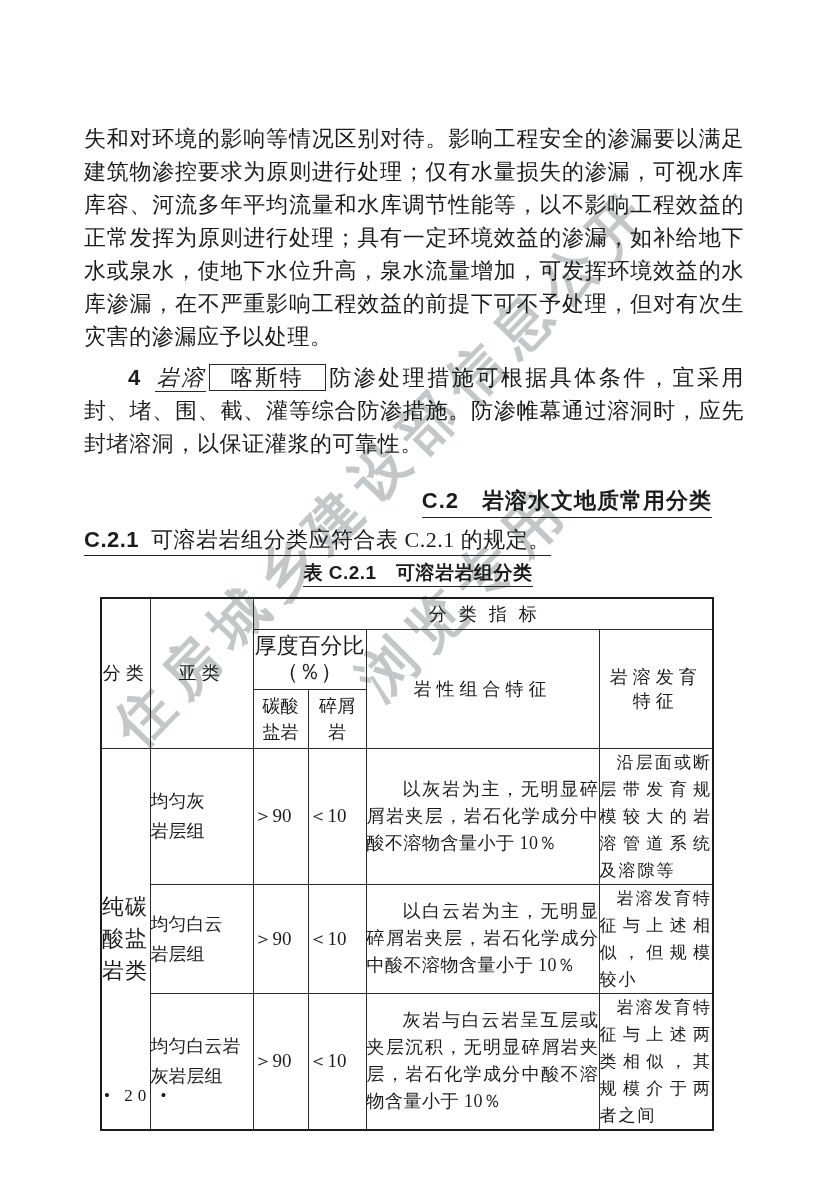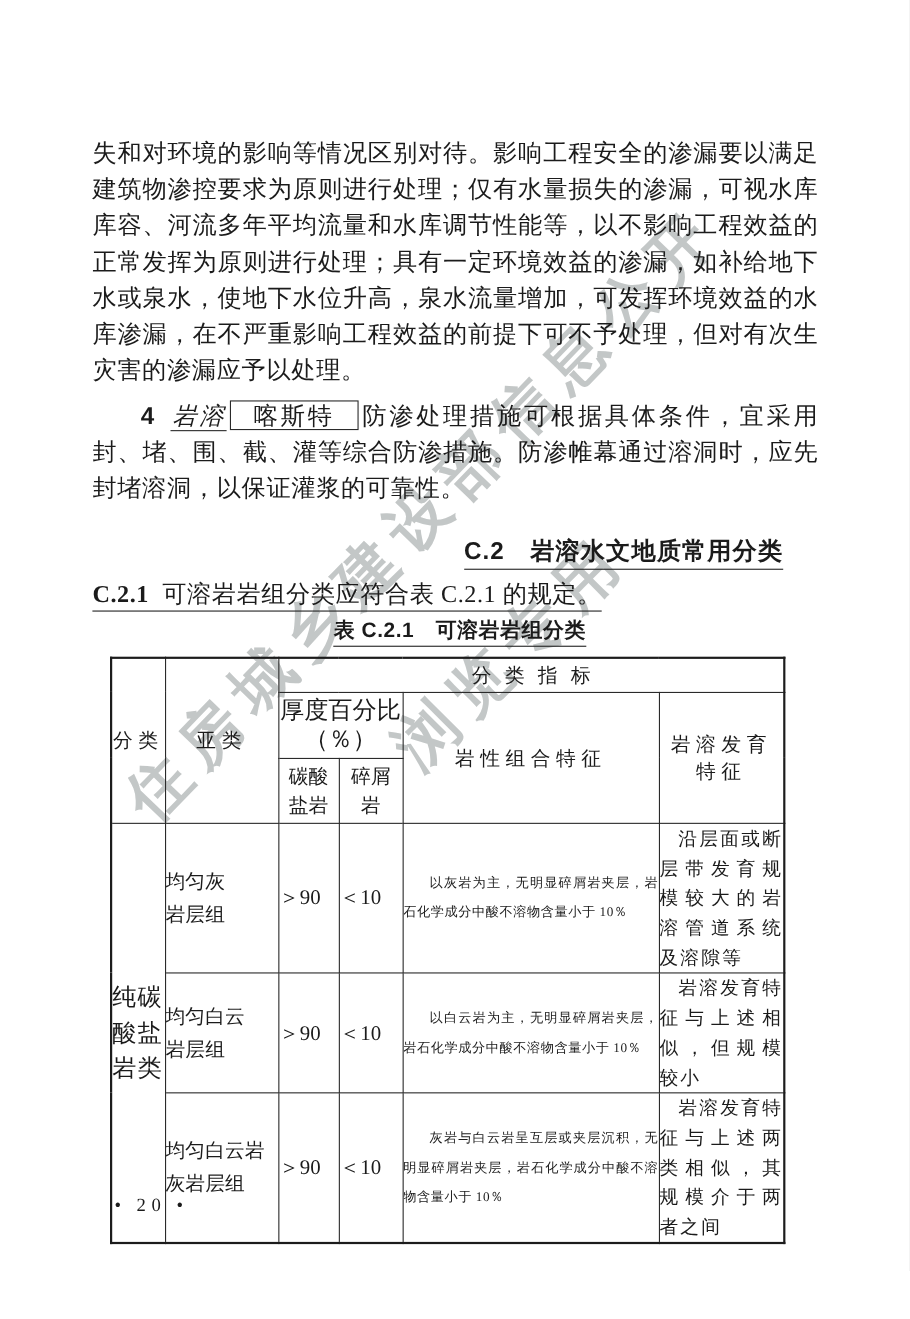--- a/index.html
+++ b/index.html
@@ -50,21 +50,21 @@
     margin:0;text-align:right;
     font-family:"Liberation Sans","DejaVu Sans",sans-serif;
     font-weight:bold;font-size:22px;letter-spacing:1px;
   }
   .sec-head .hl{border-bottom:1.5px solid #222;padding-bottom:4px;}
   .clause{
     position:absolute;left:84px;top:525px;width:660px;margin:0;
     font-size:22px;letter-spacing:.5px;
   }
   .clause .hl{border-bottom:1.5px solid #222;padding-bottom:3px;}
-  .clause-num{font-family:Liberation Serif, serif;font-weight:bold;margin-right:12px;}
+  .clause-num{font-family:Liberation Sans, sans-serif;font-weight:bold;margin-right:12px;}
   .tbl-title{
     position:absolute;left:112px;top:560px;width:612px;margin:0;
     text-align:center;
     font-family:"Liberation Sans","DejaVu Sans",sans-serif;
     font-weight:bold;font-size:19px;letter-spacing:.5px;
   }
   .tbl-title .hl{border-bottom:1.5px solid #222;padding-bottom:3px;}
   
   table.cls{
     position:absolute;left:100px;top:597px;
@@ -88,21 +88,21 @@
   tr.br1{height:120px;}
   tr.br2{height:95px;}
   tr.br3{height:117px;}
   .sp-wide{letter-spacing:12px;text-indent:12px;}
   .sp-mid{letter-spacing:5px;}
   .pre{white-space:pre-line;}
   td.cell-class{font-size:22px;line-height:32px;letter-spacing:1px;}
   td.cell-sub{font-size:18px;line-height:30px;}
   td.cell-num{font-size:19px;}
   td.cell-lith{
-    text-align:justify;font-size:12px;line-height:27px;
+    text-align:justify;font-size:18px;line-height:27px;
     padding:6px 10px;text-indent:2em;letter-spacing:.5px;
   }
   td.cell-karst{
     text-align:justify;font-size:17px;line-height:27px;
     padding:6px 9px;text-indent:1em;letter-spacing:2px;
   }
   th.h-thick{font-size:22px;line-height:26px;}
   th.h-sub{font-size:18px;line-height:26px;}
   
   .pagenum{

